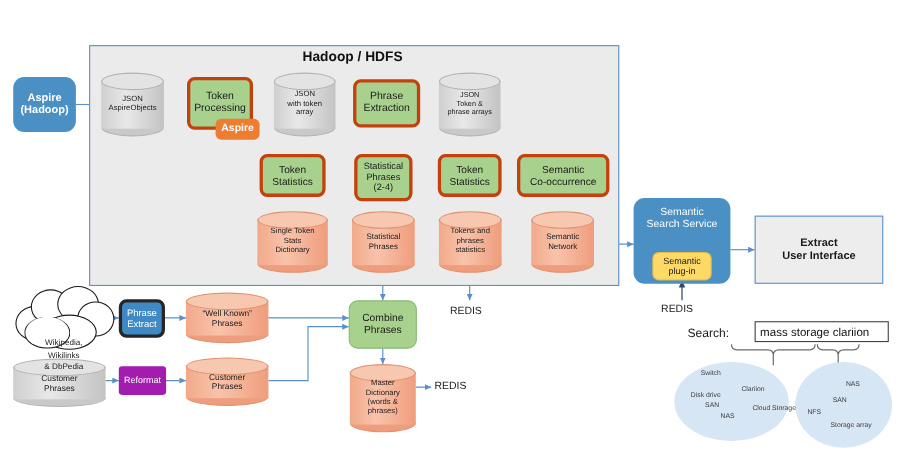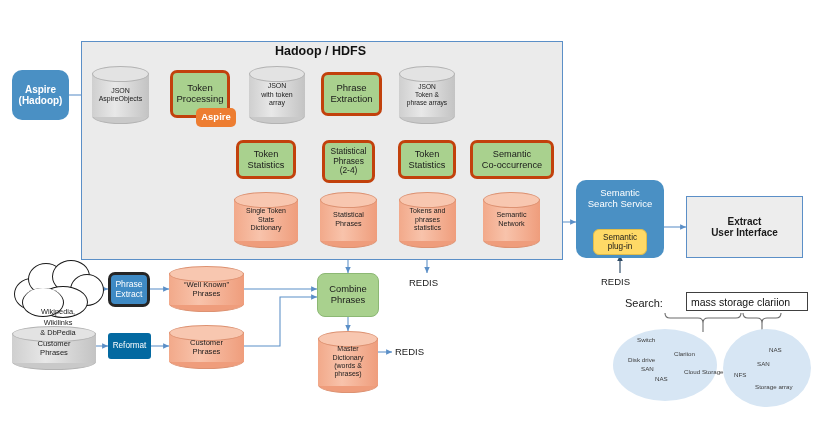--- a/index.html
+++ b/index.html
@@ -7,21 +7,21 @@
   body{width:820px;height:422px;position:relative;overflow:hidden;
        font-family:"Liberation Sans","DejaVu Sans",sans-serif;}
   #canvas{position:absolute;left:0;top:0;width:820px;height:422px;}
   .node{position:absolute;box-sizing:border-box;display:flex;align-items:center;
         justify-content:center;text-align:center;line-height:1.15;z-index:5;}
 
   
   .rbox{border-radius:7px;}
   .green{background:#a9d18e;border:3px solid #c2410c;color:#1a1a1a;}
   .green-plain{background:#a9d18e;border:1px solid #8cb874;color:#1a1a1a;border-radius:8px;}
-  .blue{background:#0369a1;color:#ffffff;border:none;}
+  .blue{background:#a21caf;color:#ffffff;border:none;}
   .blue-dark{background:#3f8ac4;color:#ffffff;border:3px solid #262626;}
   .bigblue{background:#4a90c4;color:#ffffff;border-radius:10px;}
   .orange-badge{background:#ed7d31;color:#ffffff;border-radius:5px;}
   .yellow{background:#ffd966;color:#1a1a1a;border-radius:6px;border:1px solid #e0bc4a;}
   .greybox{background:#ededed;border:1px solid #5b8fc7;color:#1a1a1a;}
 
   
   .cyl{position:absolute;z-index:4;}
   .cyl .body{position:absolute;left:0;right:0;top:7px;bottom:7px;}
   .cyl .top{position:absolute;left:0;right:0;top:0;height:14px;border-radius:50%;}

